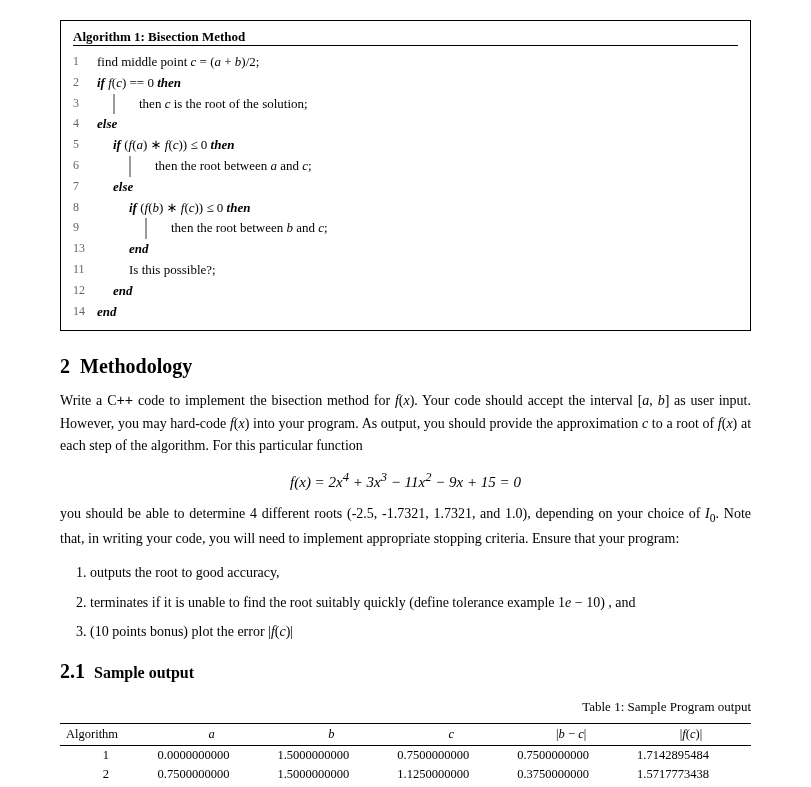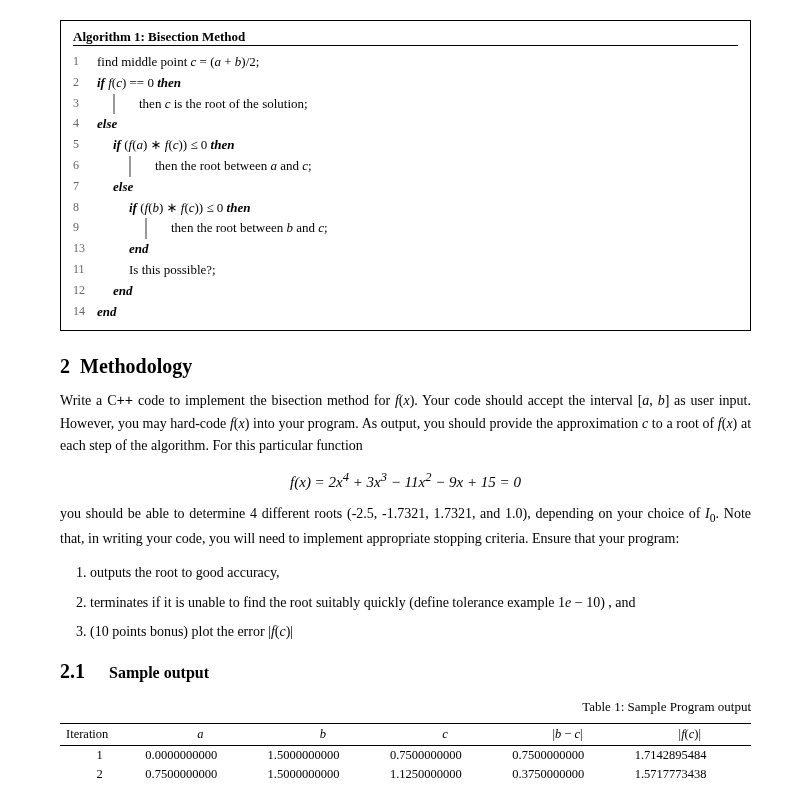--- a/index.html
+++ b/index.html
@@ -58,21 +58,21 @@
     }
     .section-num {
       font-size: 20px;
     }
     .subsection-heading {
       font-size: 16px;
       font-weight: bold;
       margin: 16px 0 10px 0;
       display: flex;
       align-items: baseline;
-      gap: 24px;
+      gap: 9px;
     }
 
     
     .body-text {
       line-height: 1.6;
       text-align: justify;
       margin-bottom: 10px;
     }
     .code-inline {
       font-family: "Courier New", monospace;
@@ -254,21 +254,21 @@
 <div class="subsection-heading">
   <span class="section-num">2.1</span>
   <span>Sample output</span>
 </div>
 
 <div class="table-container">
   <div class="table-title">Table 1: Sample Program output</div>
   <table class="data-table">
     <thead>
       <tr>
-        <th>Iteration</th>
+        <th>Algorithm</th>
         <th><i>a</i></th>
         <th><i>b</i></th>
         <th><i>c</i></th>
         <th>|<i>b</i> − <i>c</i>|</th>
         <th>|<i>f</i>(<i>c</i>)|</th>
       </tr>
     </thead>
     <tbody>
       <tr>
         <td>1</td>

